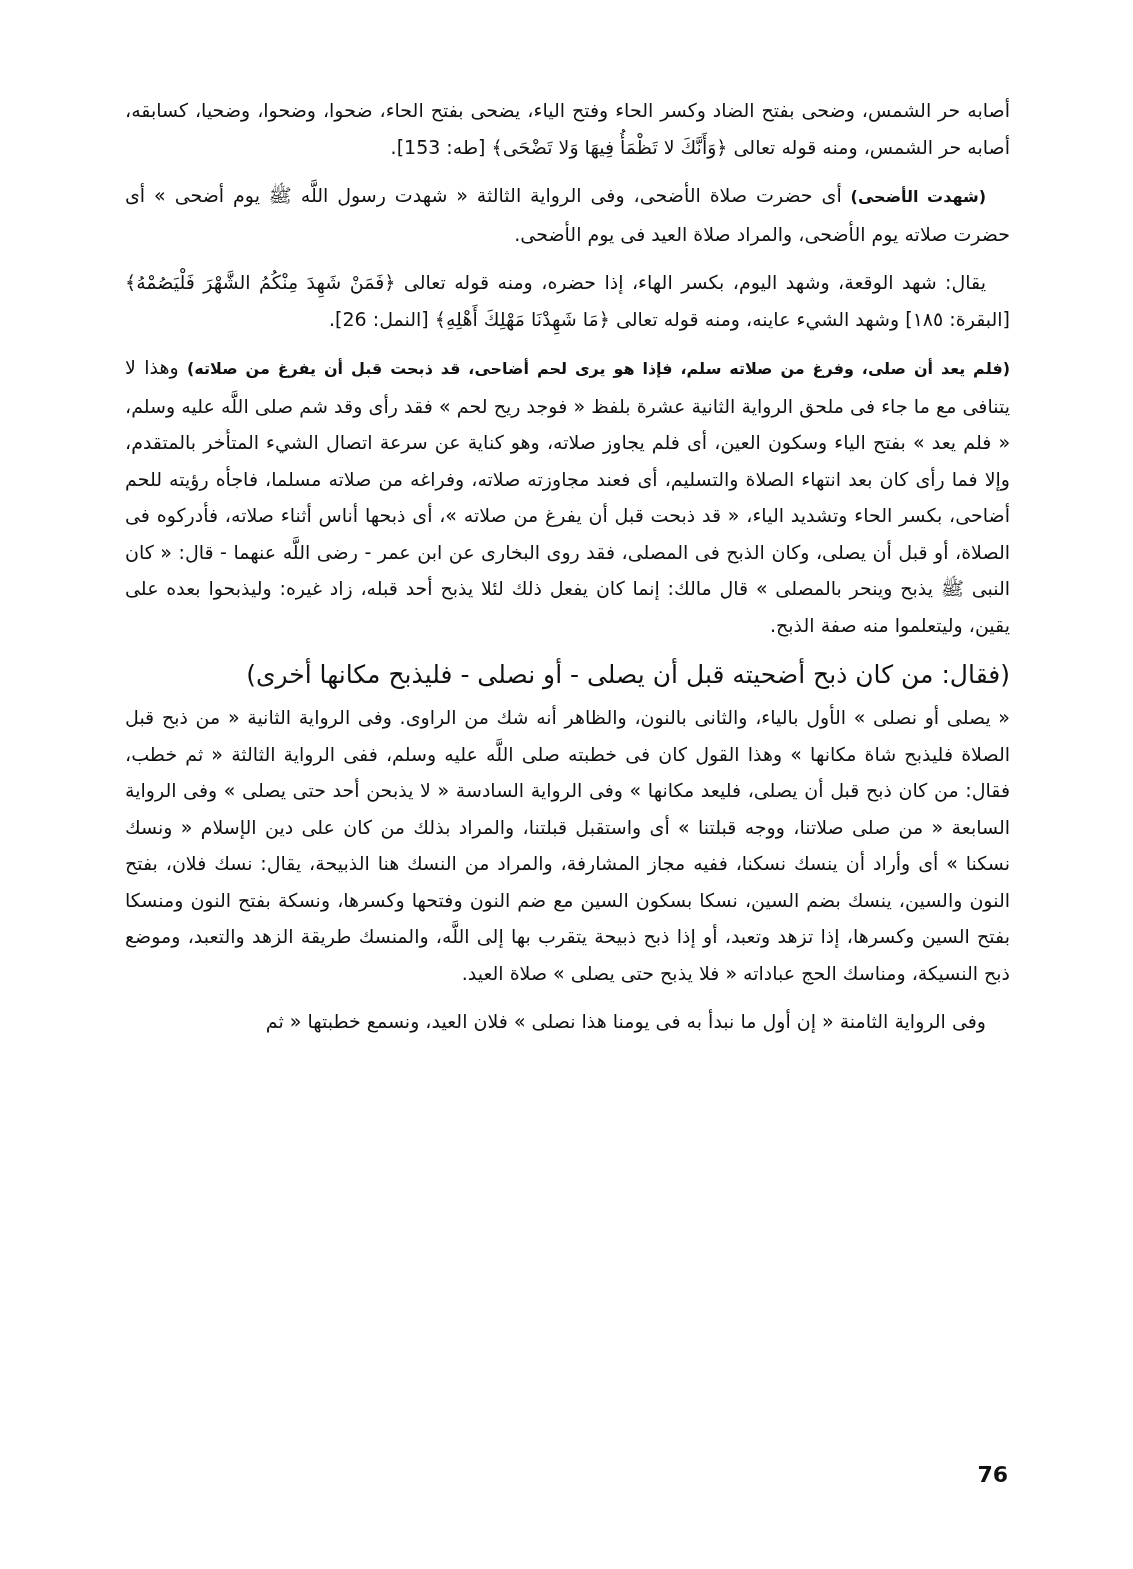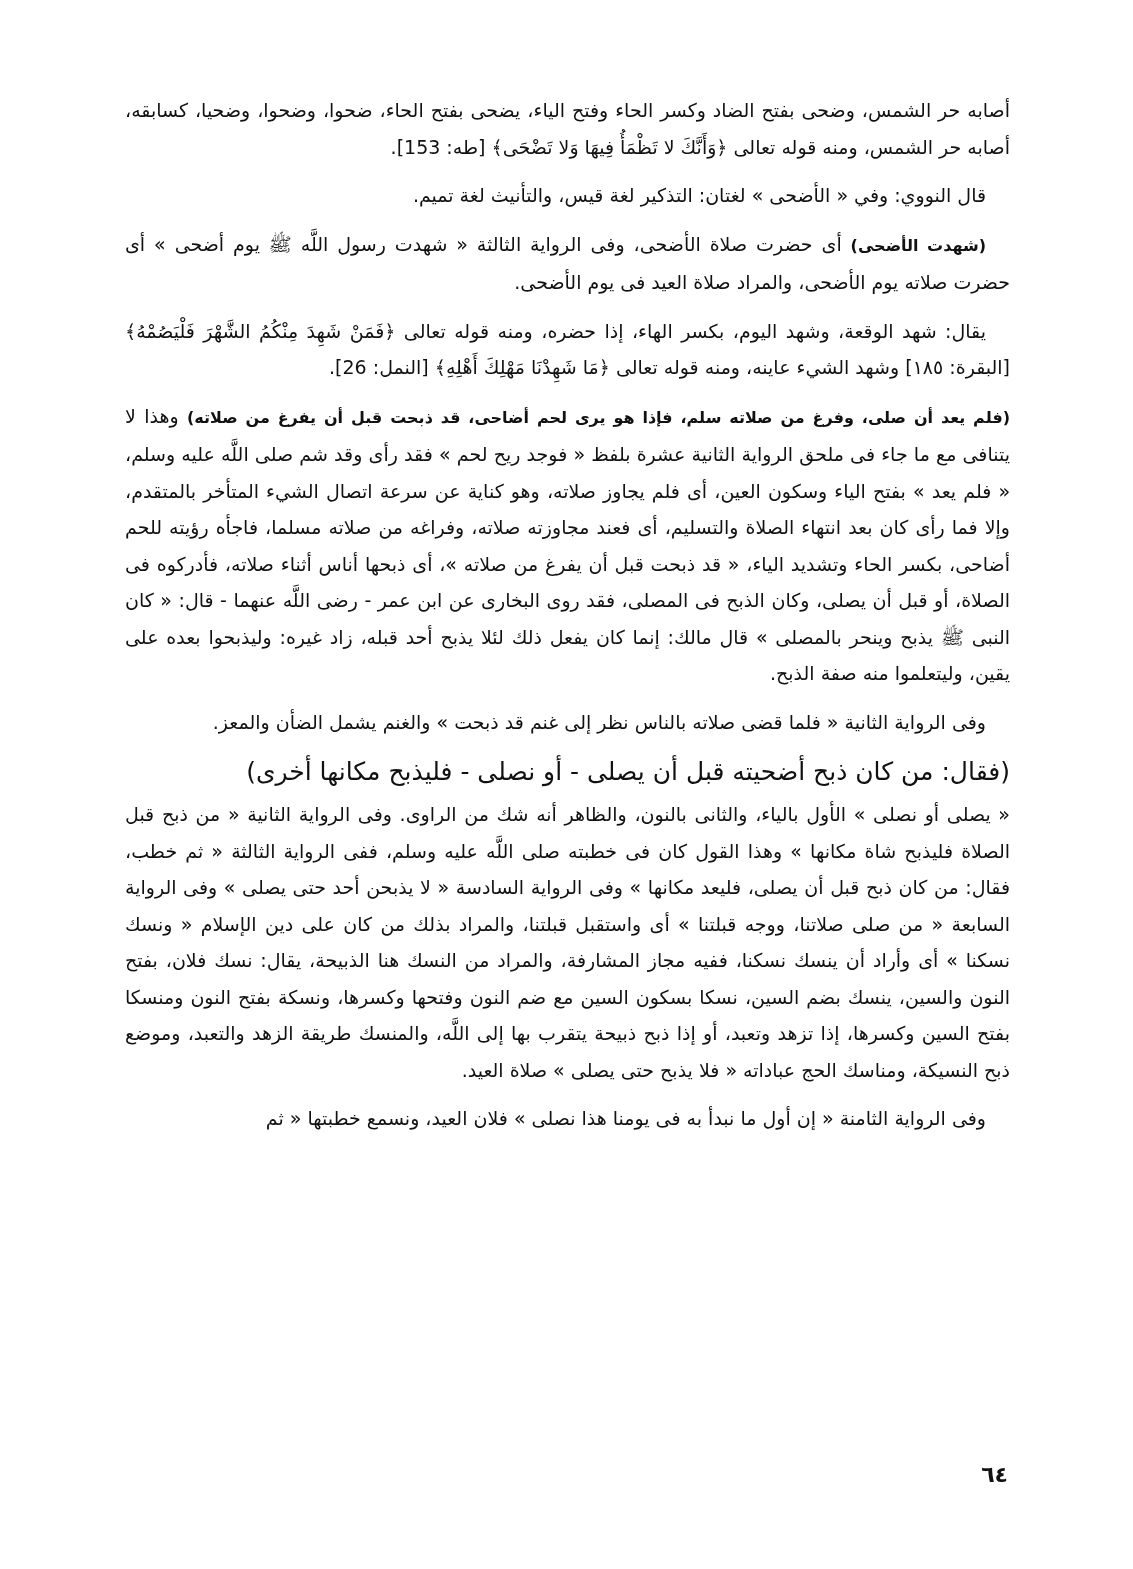--- a/index.html
+++ b/index.html
@@ -55,47 +55,41 @@
   </style>
 </head>
 <body>
 
 <div class="page">
 
   <p class="para">
     <span>أصابه حر الشمس، وضحى بفتح الضاد وكسر الحاء وفتح الياء، يضحى بفتح الحاء، ضحوا، وضحوا، وضحيا، كسابقه، أصابه حر الشمس، ومنه قوله تعالى </span><span class="quran">﴿وَأَنَّكَ لا تَظْمَأُ فِيهَا وَلا تَضْحَى﴾</span><span> [طه: 153].</span>
   </p>
 
-  <p class="para indent">
-    <span>قال النووي: وفي « الأضحى » لغتان: التذكير لغة قيس، والتأنيث لغة تميم.</span>
-  </p>
 
   <p class="para indent">
     <span class="heading">(شهدت الأضحى)</span><span> أى حضرت صلاة الأضحى، وفى الرواية الثالثة « شهدت رسول اللَّه ﷺ يوم أضحى » أى حضرت صلاته يوم الأضحى، والمراد صلاة العيد فى يوم الأضحى.</span>
   </p>
 
   <p class="para indent">
     <span>يقال: شهد الوقعة، وشهد اليوم، بكسر الهاء، إذا حضره، ومنه قوله تعالى </span><span class="quran">﴿فَمَنْ شَهِدَ مِنْكُمُ الشَّهْرَ فَلْيَصُمْهُ﴾</span><span> [البقرة: ١٨٥] وشهد الشيء عاينه، ومنه قوله تعالى </span><span class="quran">﴿مَا شَهِدْنَا مَهْلِكَ أَهْلِهِ﴾</span><span> [النمل: 26].</span>
   </p>
 
   <p class="para">
     <span class="heading">(فلم يعد أن صلى، وفرغ من صلاته سلم، فإذا هو يرى لحم أضاحى، قد ذبحت قبل أن يفرغ من صلاته)</span><span> وهذا لا يتنافى مع ما جاء فى ملحق الرواية الثانية عشرة بلفظ « فوجد ريح لحم » فقد رأى وقد شم صلى اللَّه عليه وسلم، « فلم يعد » بفتح الياء وسكون العين، أى فلم يجاوز صلاته، وهو كناية عن سرعة اتصال الشيء المتأخر بالمتقدم، وإلا فما رأى كان بعد انتهاء الصلاة والتسليم، أى فعند مجاوزته صلاته، وفراغه من صلاته مسلما، فاجأه رؤيته للحم أضاحى، بكسر الحاء وتشديد الياء، « قد ذبحت قبل أن يفرغ من صلاته »، أى ذبحها أناس أثناء صلاته، فأدركوه فى الصلاة، أو قبل أن يصلى، وكان الذبح فى المصلى، فقد روى البخارى عن ابن عمر - رضى اللَّه عنهما - قال: « كان النبى ﷺ يذبح وينحر بالمصلى » قال مالك: إنما كان يفعل ذلك لئلا يذبح أحد قبله، زاد غيره: وليذبحوا بعده على يقين، وليتعلموا منه صفة الذبح.</span>
   </p>
 
-  <p class="para indent">
-    <span>وفى الرواية الثانية « فلما قضى صلاته بالناس نظر إلى غنم قد ذبحت » والغنم يشمل الضأن والمعز.</span>
-  </p>
 
   <p class="para big-heading">
     <span>(فقال: من كان ذبح أضحيته قبل أن يصلى - أو نصلى - فليذبح مكانها أخرى)</span>
   </p>
 
   <p class="para">
     <span>« يصلى أو نصلى » الأول بالياء، والثانى بالنون، والظاهر أنه شك من الراوى. وفى الرواية الثانية « من ذبح قبل الصلاة فليذبح شاة مكانها » وهذا القول كان فى خطبته صلى اللَّه عليه وسلم، ففى الرواية الثالثة « ثم خطب، فقال: من كان ذبح قبل أن يصلى، فليعد مكانها » وفى الرواية السادسة « لا يذبحن أحد حتى يصلى » وفى الرواية السابعة « من صلى صلاتنا، ووجه قبلتنا » أى واستقبل قبلتنا، والمراد بذلك من كان على دين الإسلام « ونسك نسكنا » أى وأراد أن ينسك نسكنا، ففيه مجاز المشارفة، والمراد من النسك هنا الذبيحة، يقال: نسك فلان، بفتح النون والسين، ينسك بضم السين، نسكا بسكون السين مع ضم النون وفتحها وكسرها، ونسكة بفتح النون ومنسكا بفتح السين وكسرها، إذا تزهد وتعبد، أو إذا ذبح ذبيحة يتقرب بها إلى اللَّه، والمنسك طريقة الزهد والتعبد، وموضع ذبح النسيكة، ومناسك الحج عباداته « فلا يذبح حتى يصلى » صلاة العيد.</span>
   </p>
 
   <p class="para indent">
     <span>وفى الرواية الثامنة « إن أول ما نبدأ به فى يومنا هذا نصلى » فلان العيد، ونسمع خطبتها « ثم</span>
   </p>
 
 </div>
 
-<div class="page-number">٦٤</div>
+<div class="page-number">76</div>
 
 </body></html>

